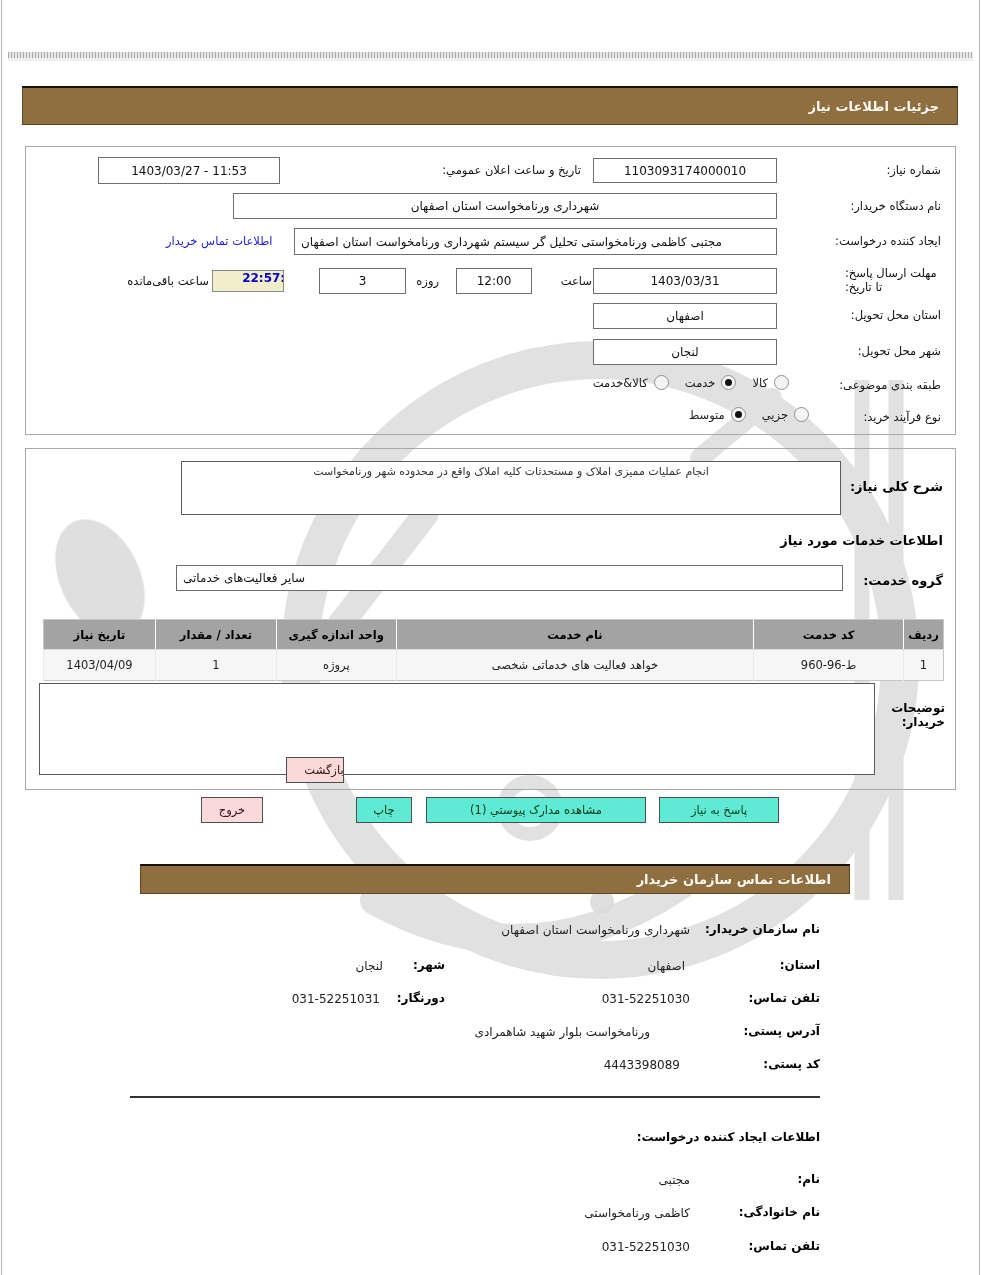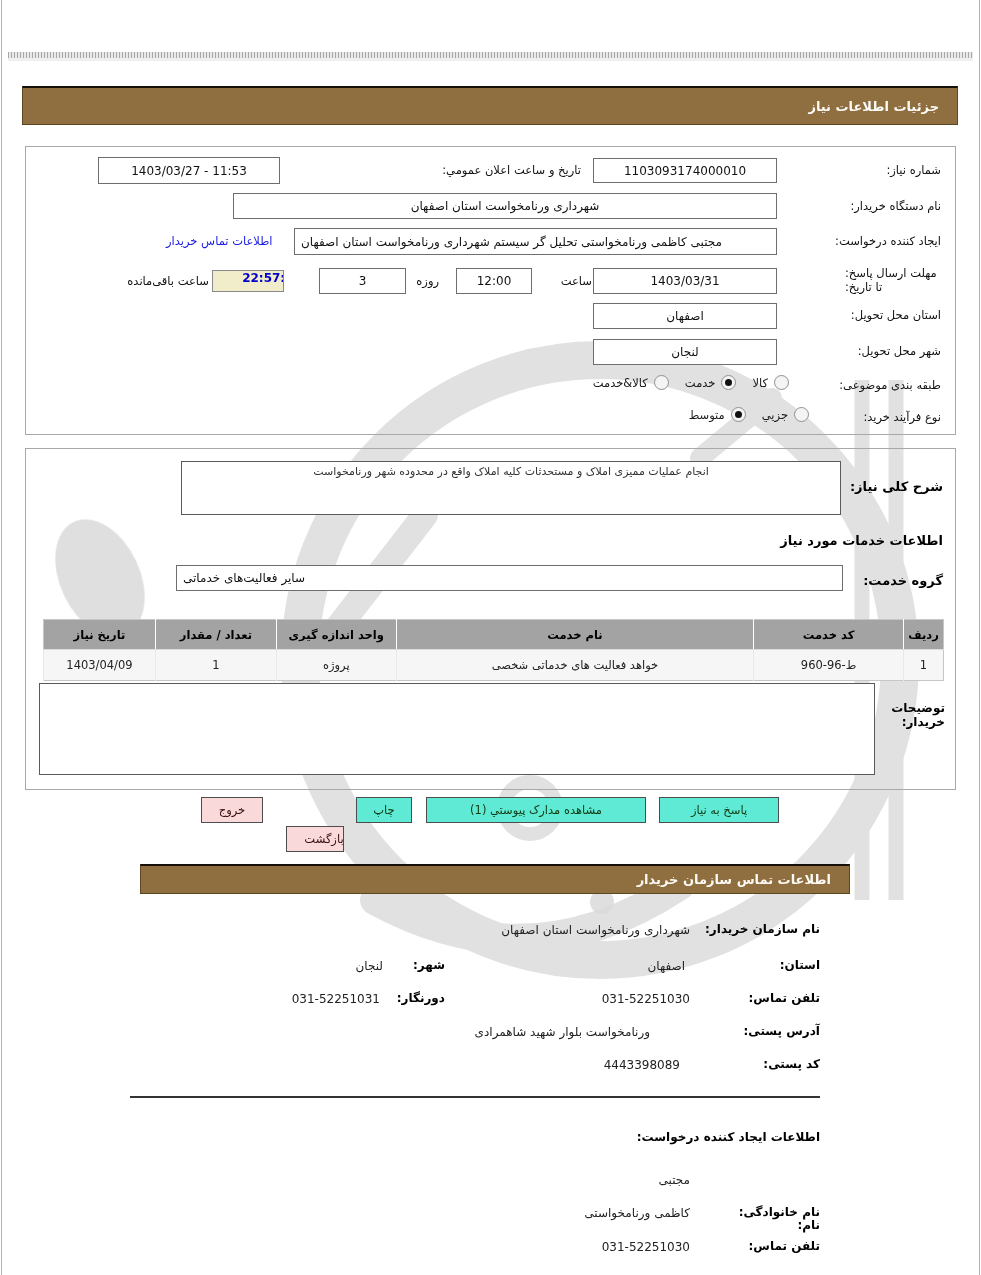--- a/index.html
+++ b/index.html
@@ -231,21 +231,21 @@
 
   <span class="blbl wrap" style="right:10px;top:252px;width:80px;text-align:right;white-space:normal;">توضیحات خریدار:</span>
   <div class="ta" style="left:13px;top:234px;width:836px;height:92px;">
     <span></span>
   </div>
 </div>
 
 <div class="btn green" style="left:659px;top:797px;width:120px;">پاسخ به نیاز</div>
 <div class="btn green" style="left:426px;top:797px;width:220px;">مشاهده مدارک پیوستي (1)</div>
 <div class="btn green" style="left:356px;top:797px;width:56px;">چاپ</div>
-<div class="btn pink" style="left:286px;top:826px;width:58px;padding-left:18px;">بازگشت</div>
+<div class="btn pink" style="left:286px;top:757px;width:58px;padding-left:18px;">بازگشت</div>
 <div class="btn pink" style="left:201px;top:797px;width:62px;">خروج</div>
 
 <div class="brownbar z1" style="left:140px;top:864px;width:710px;height:30px;line-height:27px;font-size:13px;">
   <span>اطلاعات تماس سازمان خریدار</span>
 </div>
 
 <span class="blbl z1" style="right:161px;top:922px;">نام سازمان خریدار:</span>
 <span class="val z1" style="right:291px;top:923px;">شهرداری ورنامخواست استان اصفهان</span>
 
 <span class="blbl z1" style="right:161px;top:958px;margin-left:8px;">استان:</span>
@@ -261,20 +261,20 @@
 <span class="blbl z1" style="right:161px;top:1024px;">آدرس پستی:</span>
 <span class="val z1" style="right:331px;top:1025px;">ورنامخواست بلوار شهید شاهمرادی</span>
 
 <span class="blbl z1" style="right:161px;top:1057px;">کد پستی:</span>
 <span class="val ltr z1" style="right:301px;top:1058px;">4443398089</span>
 
 <div class="divider z1" style="left:130px;top:1096px;width:690px;height:2px;"></div>
 
 <span class="blbl z1" style="right:161px;top:1130px;">اطلاعات ایجاد کننده درخواست:</span>
 
-<span class="blbl z1" style="right:161px;top:1172px;margin-top:46px;">نام:</span>
+<span class="blbl z1" style="right:161px;top:1172px;">نام:</span>
 <span class="val z1" style="right:291px;top:1173px;">مجتبی</span>
 
 <span class="blbl z1" style="right:161px;top:1205px;">نام خانوادگی:</span>
 <span class="val z1" style="right:291px;top:1206px;">کاظمی ورنامخواستی</span>
 
 <span class="blbl z1" style="right:161px;top:1239px;">تلفن تماس:</span>
 <span class="val ltr z1" style="right:291px;top:1240px;">031-52251030</span>
 
 </body></html>

